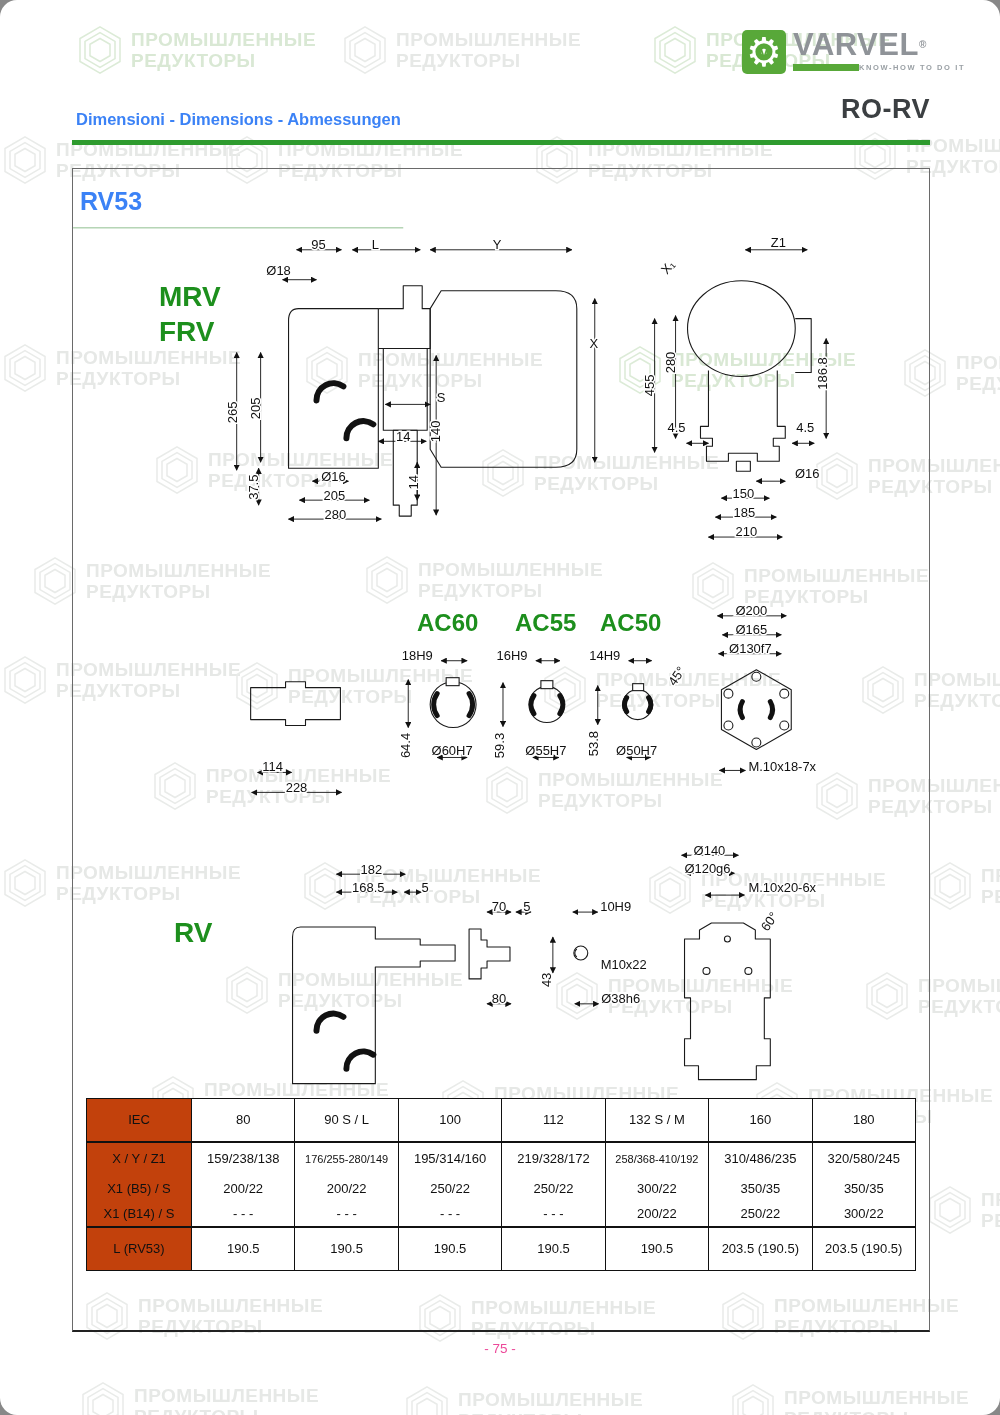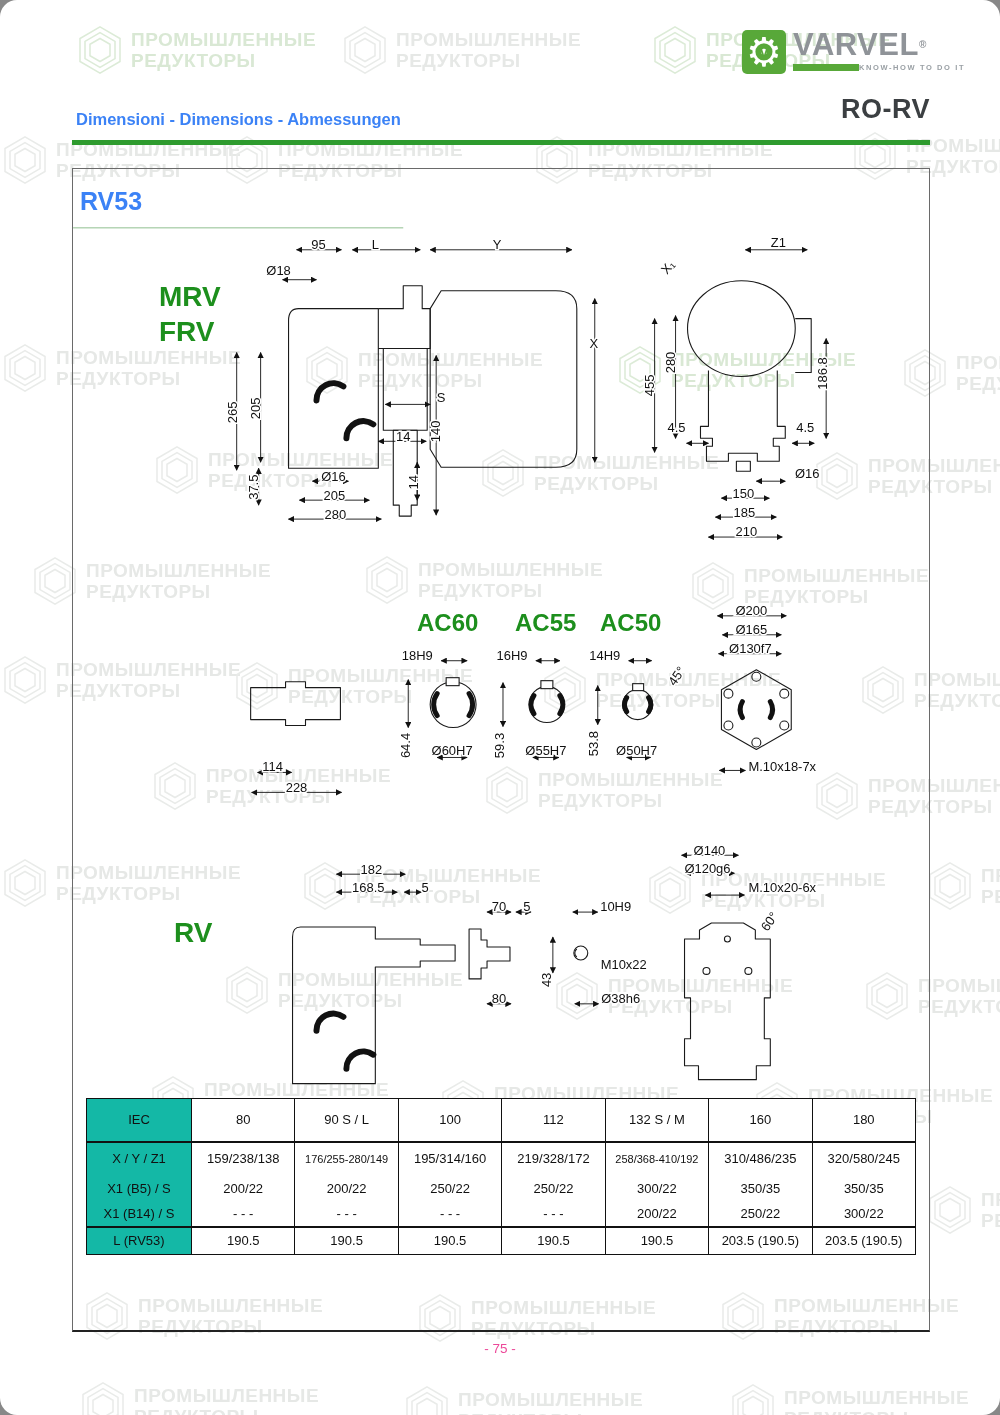--- a/index.html
+++ b/index.html
@@ -49,26 +49,26 @@
   .key { fill:#fff; stroke:#1a1a1a; stroke-width:1.1; }
   text.dim { font-family:"Liberation Sans", sans-serif; font-size:13px; fill:#111;
     text-anchor:middle; dominant-baseline:middle; paint-order:stroke; stroke:#fff; stroke-width:3px; }
 
   
   table.dims { position:absolute; left:13px; top:929px; width:830px; border-collapse:collapse;
     table-layout:fixed; z-index:2; background:#fff; border:1.5px solid #111; }
   table.dims td, table.dims th { border-left:1px solid #111; text-align:center; vertical-align:middle;
     font-size:13px; font-weight:normal; color:#111; padding:0 2px; }
   table.dims col.c0 { width:105px; }
-  table.dims .lbl { background:#14b8a6; }
+  table.dims .lbl { background:#c2410c; }
   table.dims tr.hdr td { height:43px; }
   table.dims tr.r0 td { height:33px; border-top:2.5px solid #111; }
   table.dims tr.r1 td { height:27px; }
   table.dims tr.r2 td { height:25px; }
-  table.dims tr.r3 td { height:28px; border-top:2px solid #111; }
+  table.dims tr.r3 td { height:44px; border-top:2px solid #111; }
   table.dims td.small { font-size:11px; }
 
   
   .disclaimer { position:absolute; left:0; right:0; bottom:0; height:49px; border-top:2px solid #222;
     display:flex; align-items:center; z-index:2; background:transparent; }
   .disc-cell { flex:1; text-align:center; font-size:12.8px; color:#111; padding:0 8px; }
   .disc-sep { width:1px; height:34px; background:#444; }
   .disclaimer .disc-cell:nth-child(1) { flex:0 0 287px; }
   .disclaimer .disc-cell:nth-child(3) { flex:0 0 279px; }
 

